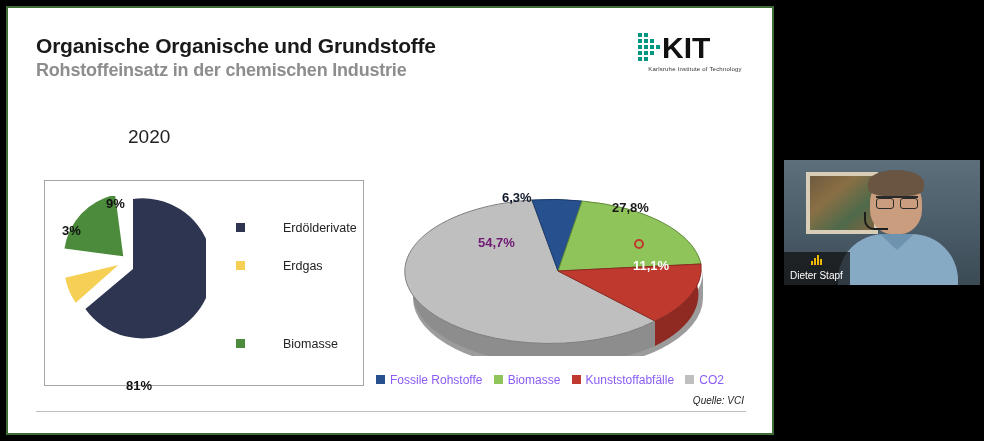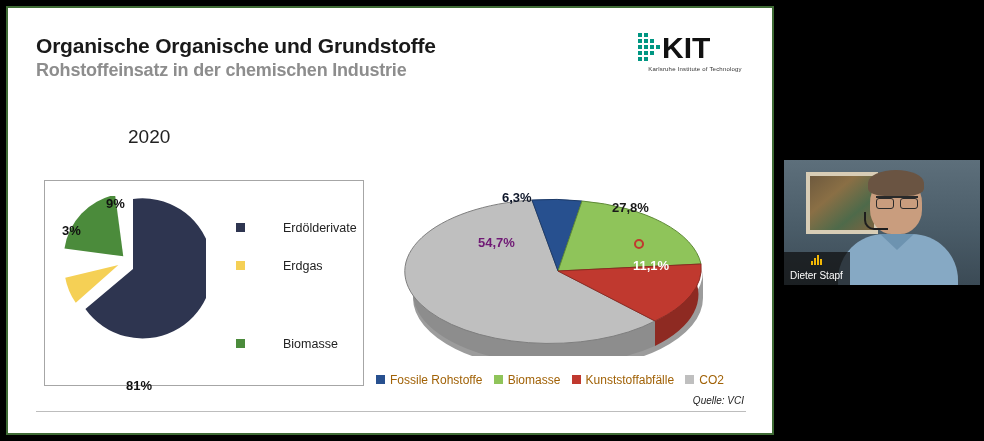--- a/index.html
+++ b/index.html
@@ -147,21 +147,21 @@
   #rl-111  { left: 625px; top: 250px; color: #ffffff; }
   #rl-547  { left: 470px; top: 227px; color: #701a75; }
 
   
   #legend-right {
     position: absolute;
     left: 368px;
     top: 364px;
     width: 348px;
     font-size: 12px;
-    color: #a16207;
+    color: #8b5cf6;
     display: flex;
     justify-content: space-between;
     align-items: center;
     gap: 8px;
   }
   #legend-right .item { white-space: nowrap; }
   #legend-right .sw {
     display: inline-block;
     width: 9px;
     height: 9px;

